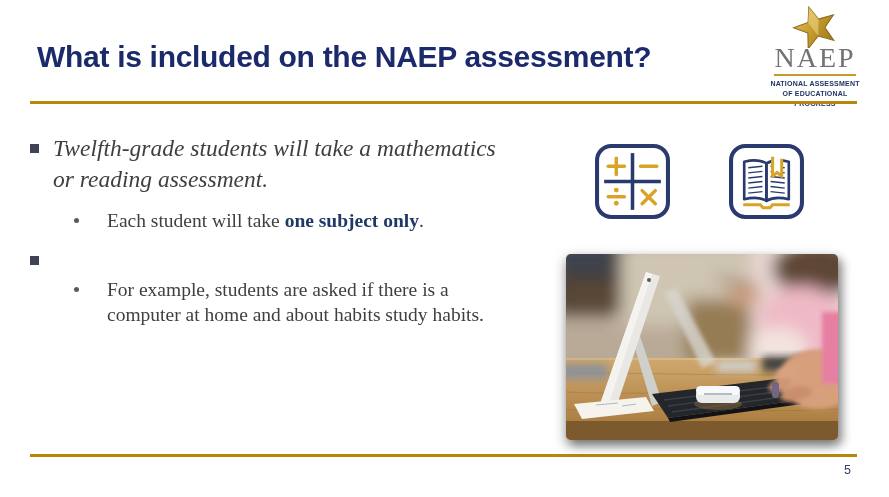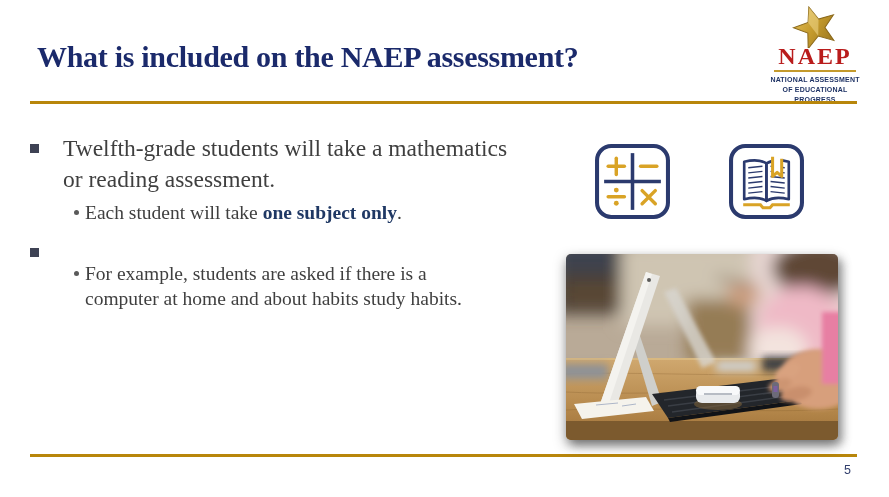--- a/index.html
+++ b/index.html
@@ -3,45 +3,45 @@
 <meta charset="utf-8">
 <style>
   html,body{margin:0;padding:0;background:#fff;}
   .slide{
     position:relative;width:889px;height:497px;background:#ffffff;
     font-family:"Liberation Sans",sans-serif;overflow:hidden;
   }
   
   .title{
     position:absolute;left:37px;top:40px;width:730px;margin:0;
-    font-size:30px;font-weight:bold;color:#1b2a6b;letter-spacing:-0.3px;font-family:Liberation Serif, serif;
+    font-size:30px;font-weight:bold;color:#1b2a6b;letter-spacing:-0.3px;
   }
   .naep-logo{position:absolute;right:26px;top:4px;width:96px;text-align:center;}
   .naep-star{display:block;margin:0 auto -4px auto;}
   .naep-word{
-    font-family:"Liberation Serif",serif;font-size:24px;line-height:1;
-    color:#b91c1c;letter-spacing:2px;font-weight:bold;
+    font-family:"Liberation Serif",serif;font-size:28px;line-height:1;
+    color:#737373;letter-spacing:2px;
   }
   .naep-rule{width:82px;height:2px;background:#c49a2c;margin:2px auto 3px auto;}
   .naep-tagline{
     font-size:7px;font-weight:bold;color:#1f3365;line-height:1.45;letter-spacing:.2px;
   }
   
   .rule{position:absolute;left:30px;right:32px;height:3px;background:#b8860b;}
   .rule-top{top:101px;}
   .rule-bottom{top:454px;}
   
   .content{
     position:absolute;left:30px;top:133px;width:545px;
     font-family:"Liberation Serif",serif;color:#3f3f3f;
   }
-  .bullet{display:flex;gap:24px;font-size:23.5px;line-height:1.33;white-space:pre-line;}
+  .bullet{display:flex;gap:14px;font-size:23.5px;line-height:1.33;white-space:pre-line;font-style:italic;}
   .bullet .sq{flex:none;width:9px;height:9px;background:#3e4254;margin-top:11px;}
   .bullet.b2{margin-top:12px;}
-  .sub{display:flex;gap:6px;margin:4px 0 2px 44px;font-size:19.5px;line-height:1.3;white-space:pre-line;}
+  .sub{display:flex;gap:28px;margin:12px 0 2px 44px;font-size:19.5px;line-height:1.3;white-space:pre-line;}
   .sub .dot{flex:none;width:5px;height:5px;border-radius:50%;background:#5a5a5a;margin-top:10px;}
   .sub .bold-navy{font-weight:bold;color:#1f3864;}
   
   .icon-box{position:absolute;top:143px;}
   .icon-math{left:594px;}
   .icon-book{left:728px;}
   
   .photo{
     position:absolute;left:566px;top:254px;width:272px;height:186px;
     border-radius:5px;overflow:hidden;

